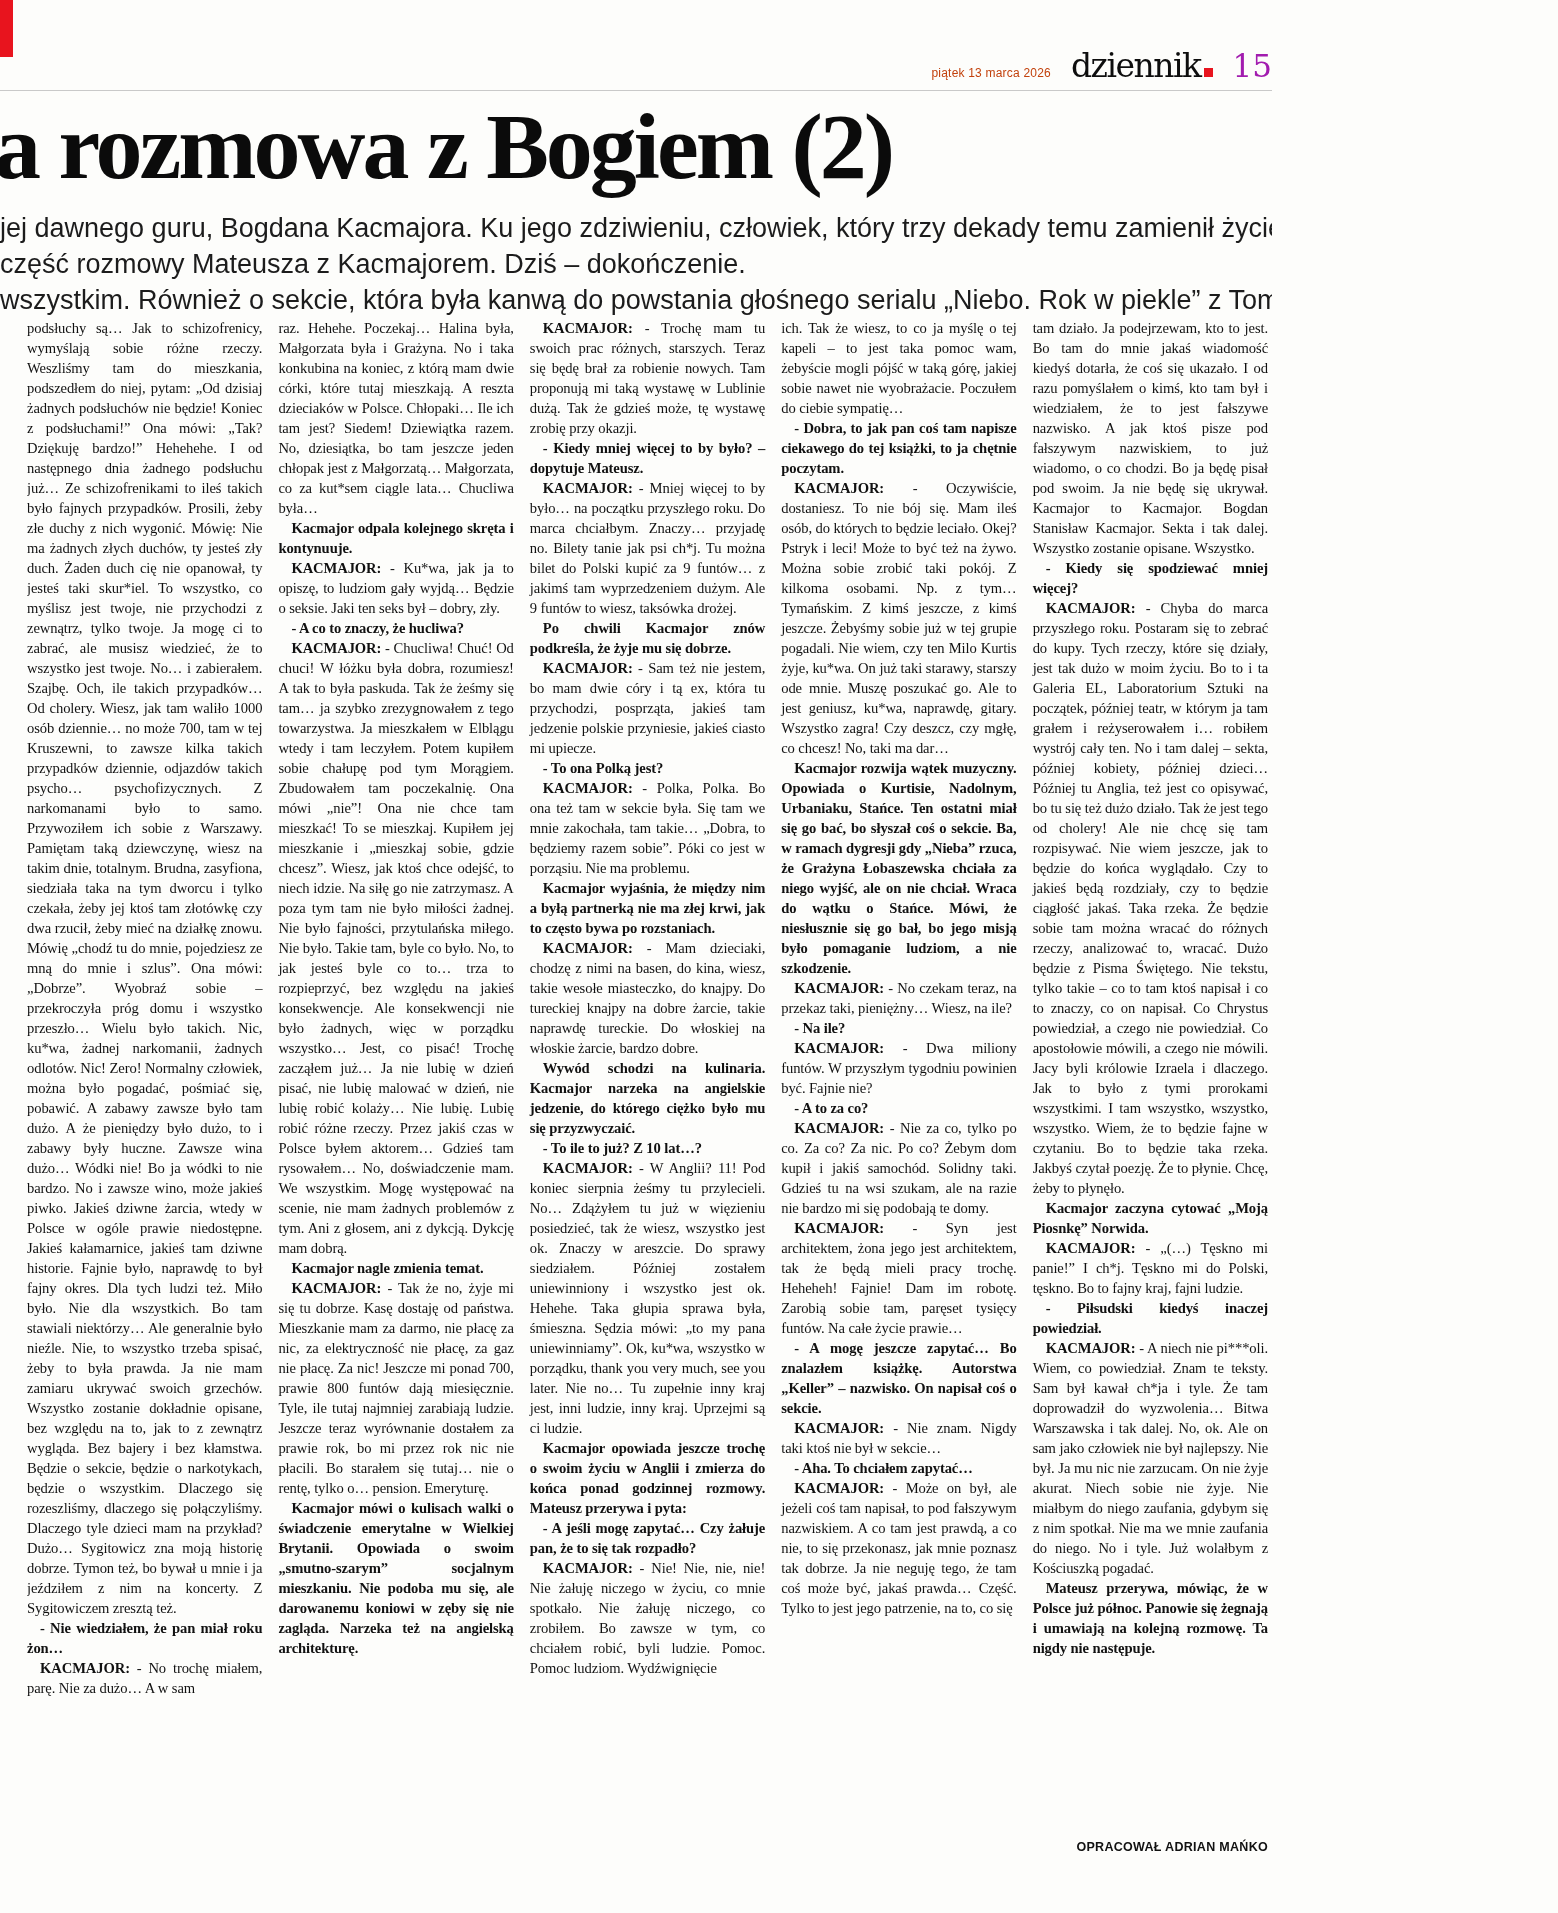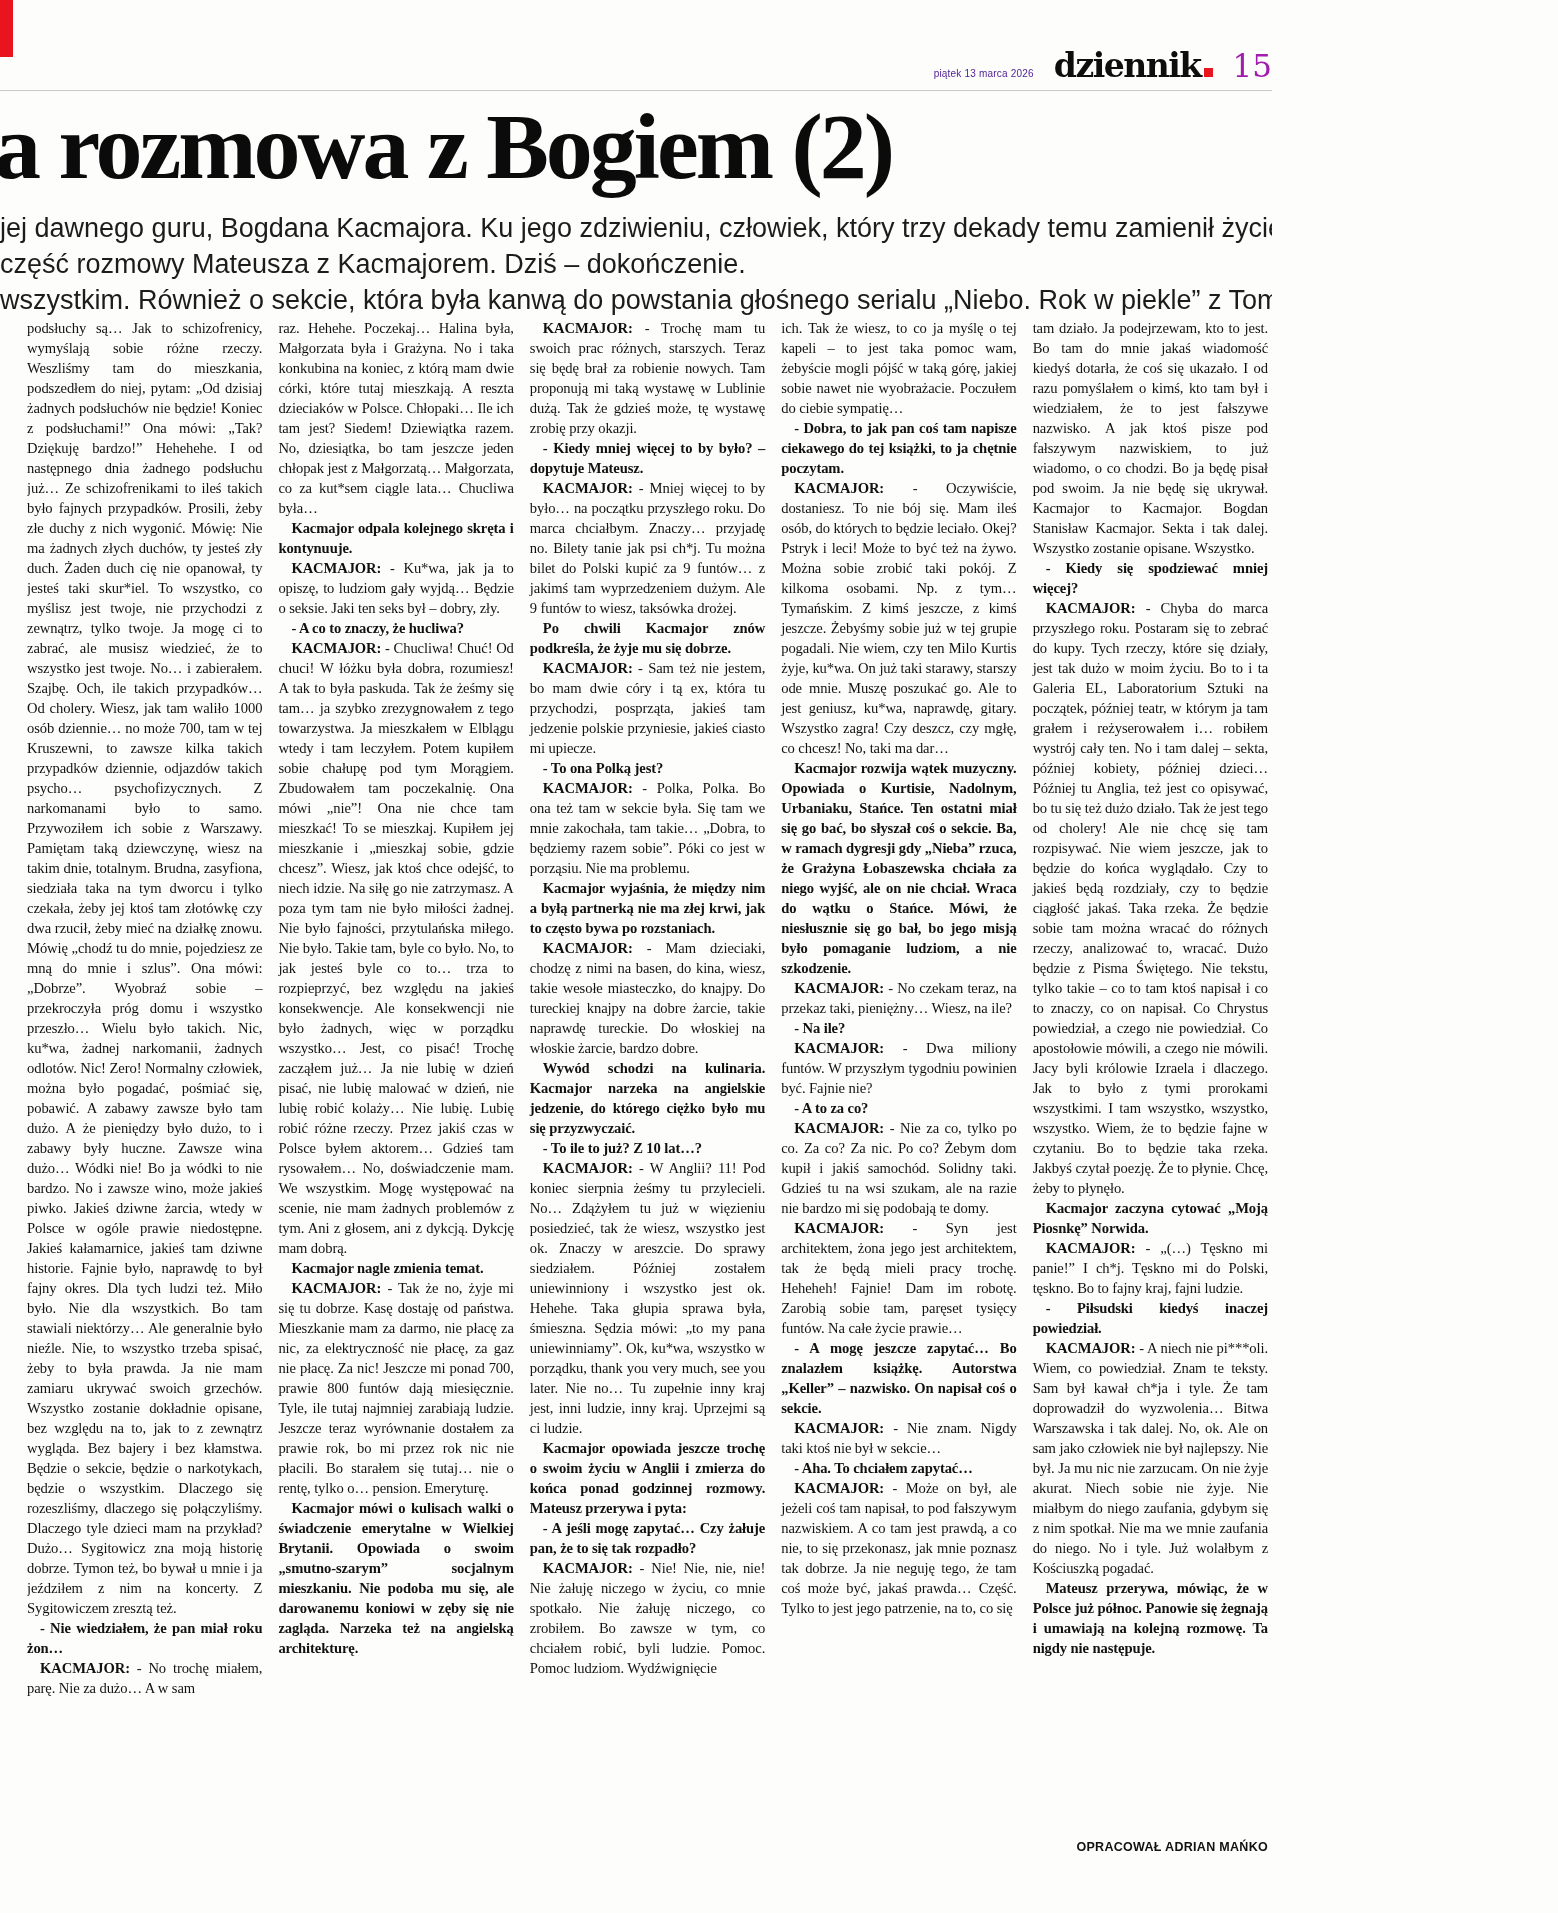--- a/index.html
+++ b/index.html
@@ -11,22 +11,22 @@
     color: #111;
   }
   .page { position: relative; width: 1558px; height: 1913px; overflow: hidden; background: #fdfdfb; }
 
   .corner-mark { position: absolute; left: 0; top: 0; width: 13px; height: 57px; background: #e8141e; }
 
   .header {
     position: absolute; top: 46px; left: 0; width: 1272px;
     display: flex; justify-content: flex-end; align-items: baseline; gap: 20px;
   }
-  .date { font-family: "Liberation Sans", sans-serif; font-size: 10px; color: #4c1d95; letter-spacing: .2px; }
-  .logo { font-family: "DejaVu Serif", serif; font-weight: 700; font-size: 33px; letter-spacing: -1.5px; color: #0e0e0e; }
+  .date { font-family: "Liberation Sans", sans-serif; font-size: 12px; color: #c2410c; letter-spacing: .2px; }
+  .logo { font-family: "DejaVu Serif", serif; font-weight: 400; font-size: 33px; letter-spacing: -1.5px; color: #0e0e0e; }
   .logo-accent { display: inline-block; width: 9px; height: 9px; background: #e8141e; margin-left: 3px; }
   .pageno { font-family: "DejaVu Serif", serif; font-size: 31px; color: #a21caf; }
   .hairline { position: absolute; top: 90px; left: 0; width: 1272px; height: 1px; background: #c9c9c9; }
 
   .headline {
     position: absolute; top: 92px; left: -6px; margin: 0;
     font-family: "Liberation Serif", serif; font-weight: 700;
     font-size: 94px; letter-spacing: -3px; color: #0b0b0b; white-space: nowrap;
   }
 

